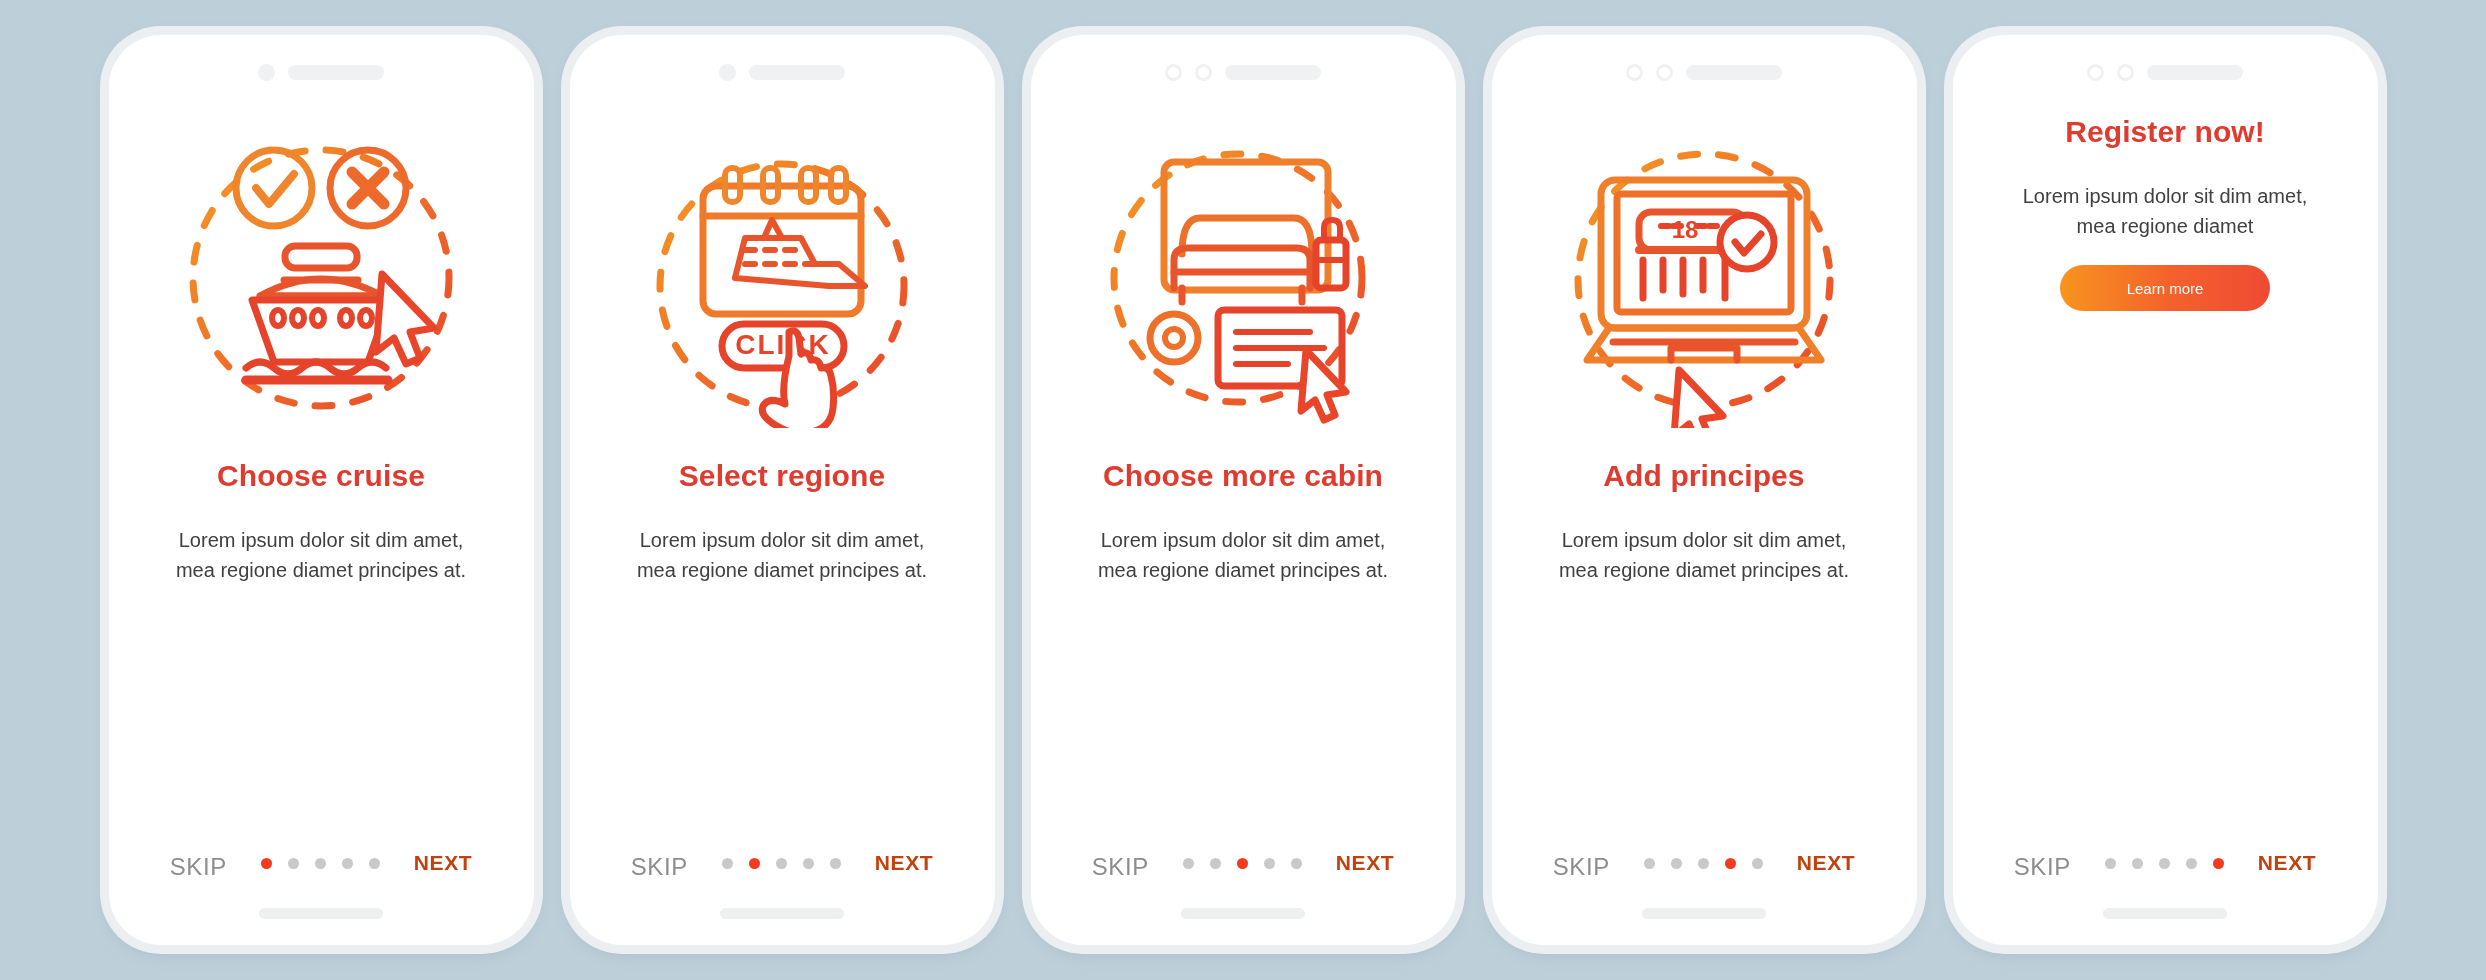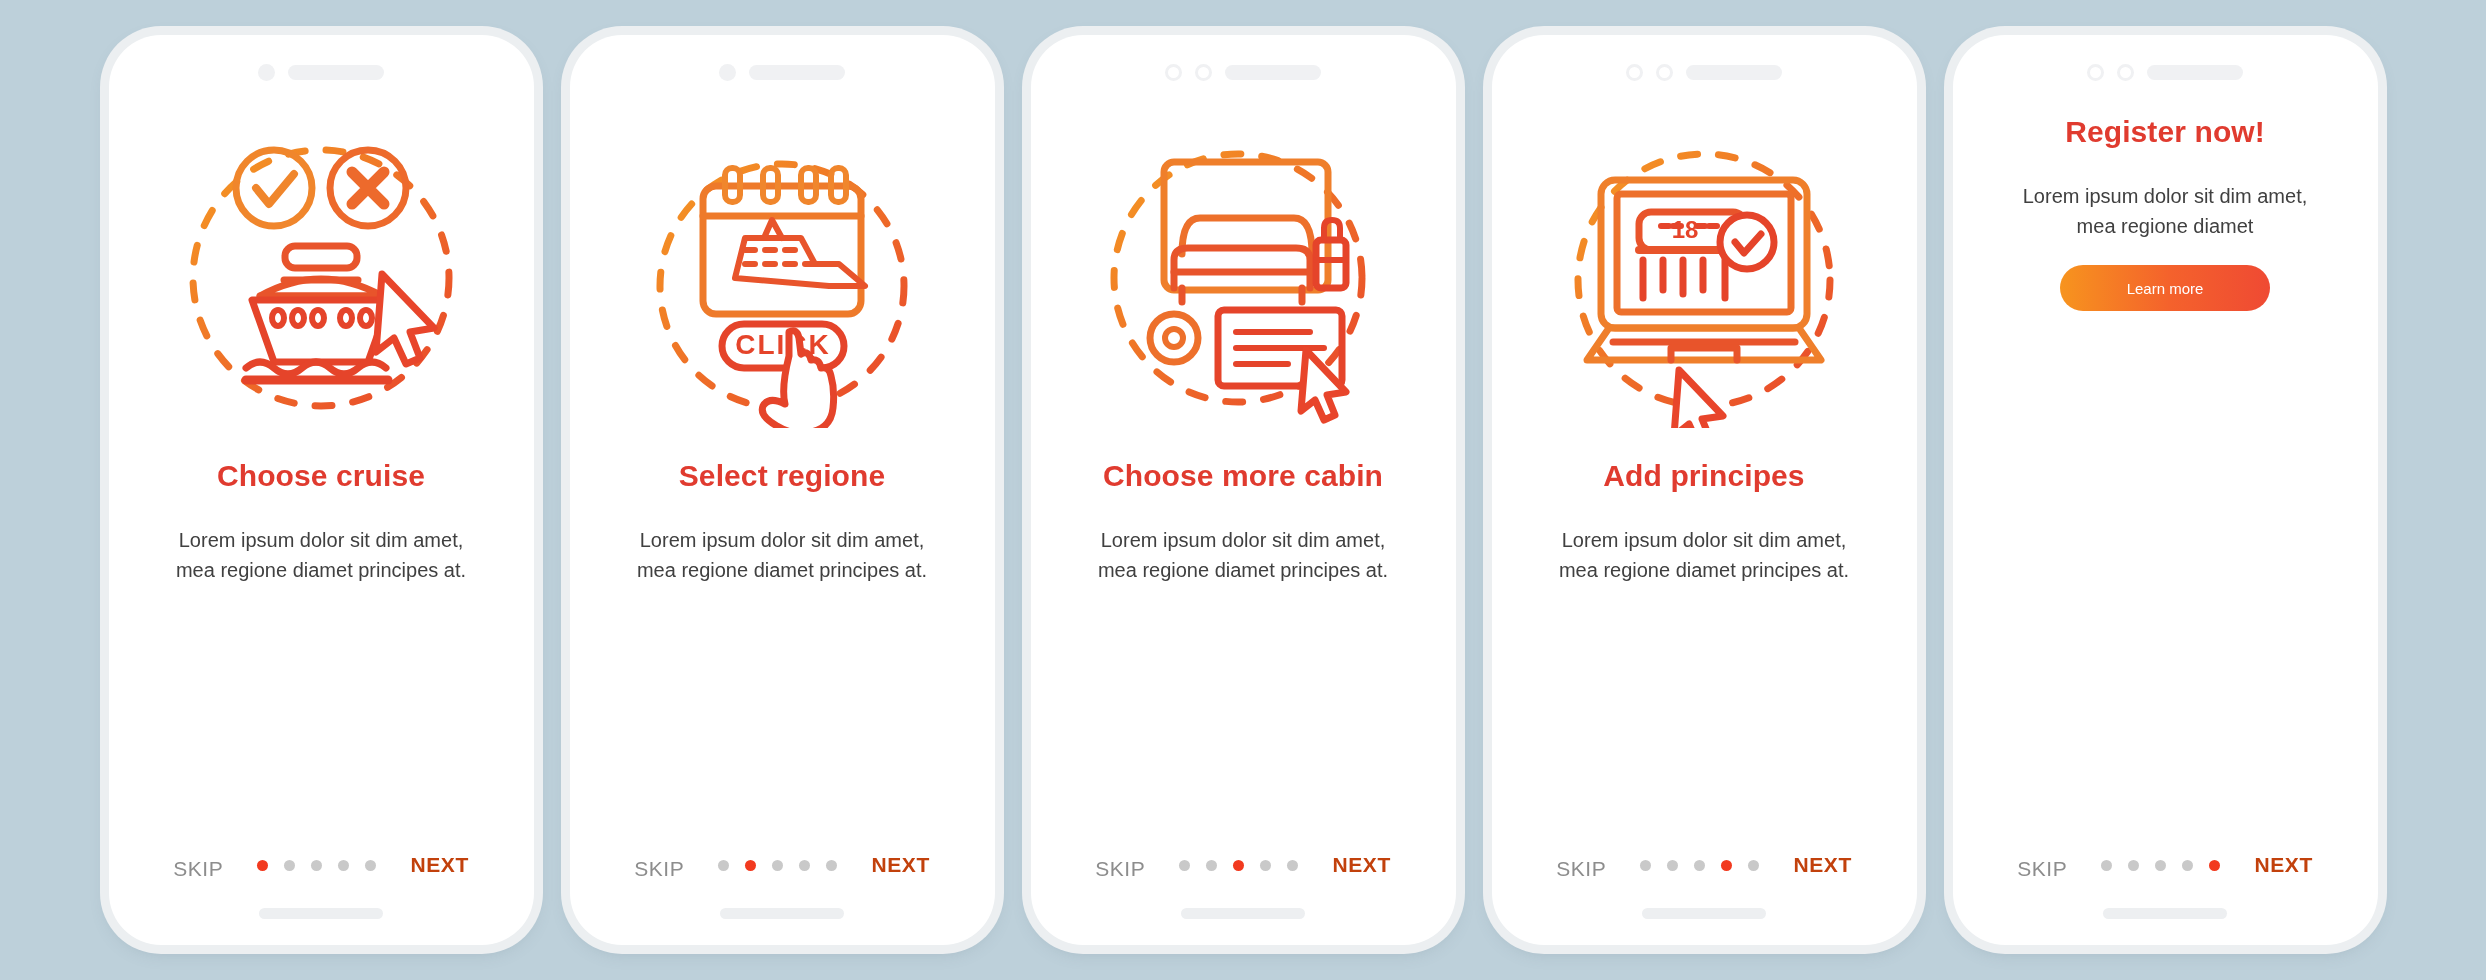--- a/index.html
+++ b/index.html
@@ -118,21 +118,21 @@
   .nav {
     margin-top: auto;
     margin-bottom: 64px;
     width: 100%;
     display: flex;
     align-items: center;
     justify-content: center;
     gap: 34px;
   }
   .nav-skip {
-    font-size: 21px;
+    font-size: 24px;
     color: #8d8d8d;
     letter-spacing: 0.6px;
     cursor: pointer;
     margin-top: 8px;
   }
   .nav-next {
     font-size: 21px;
     font-weight: bold;
     color: #c2410c;
     letter-spacing: 0.6px;

